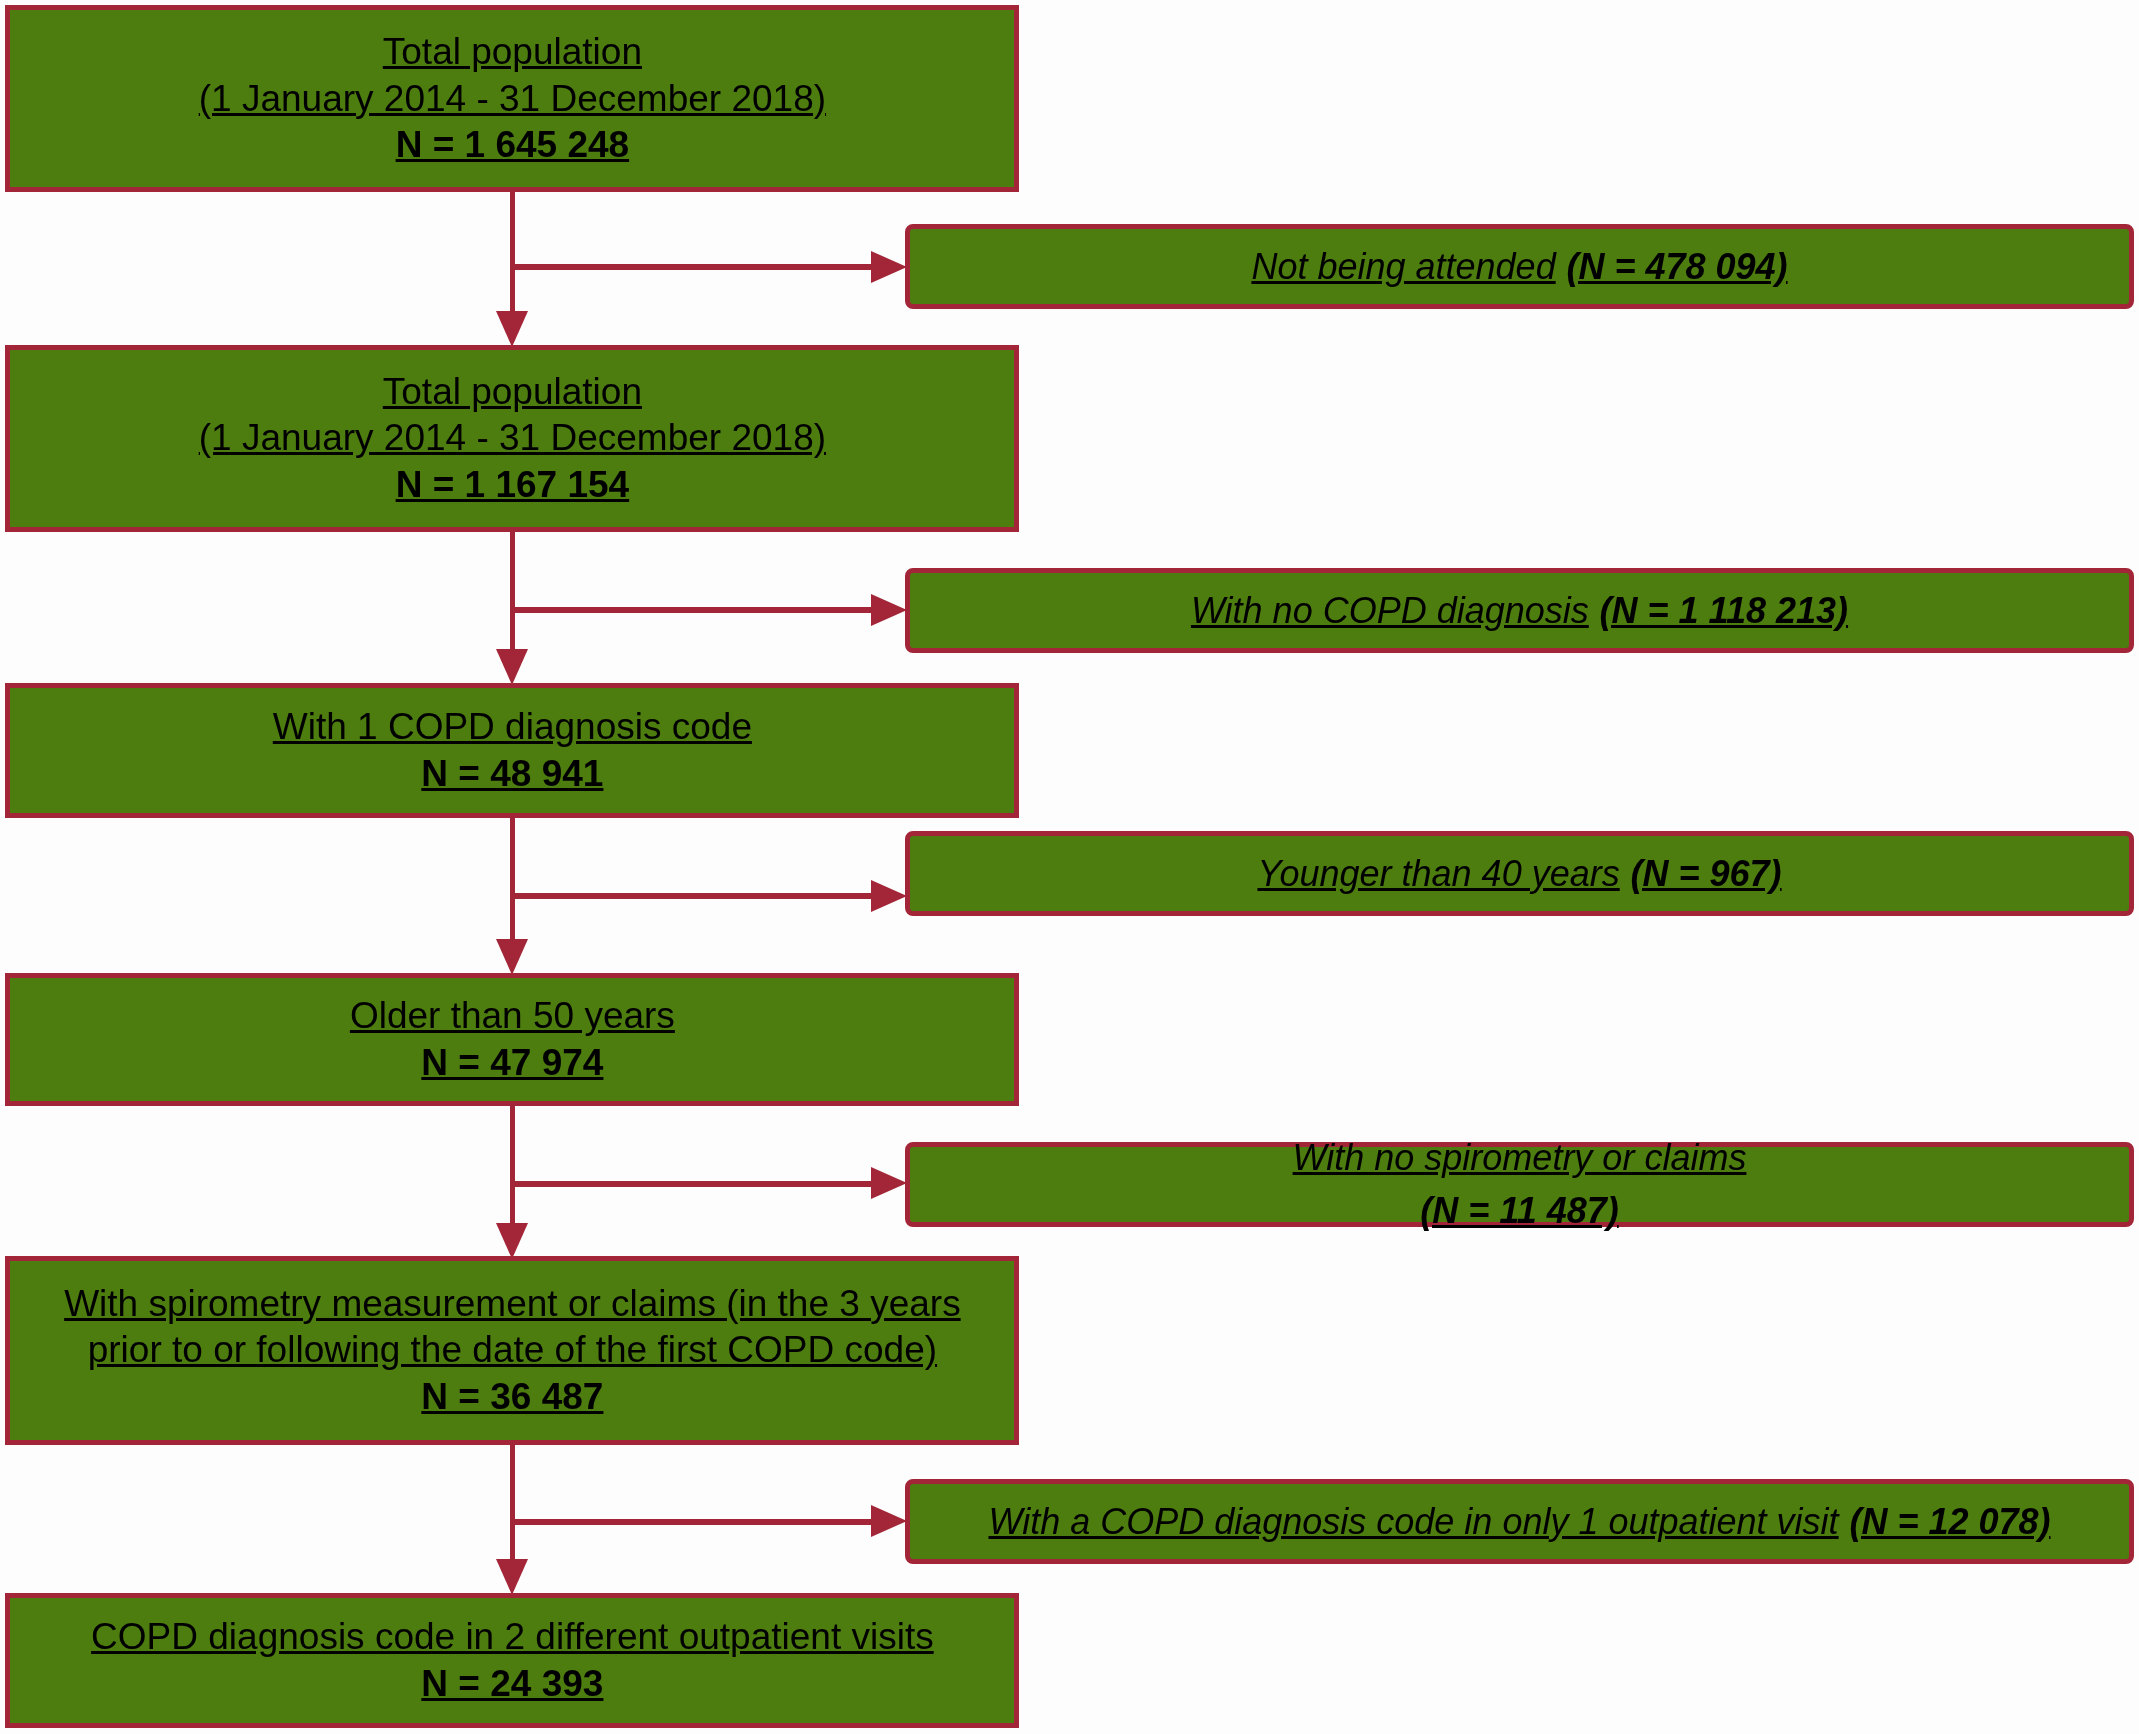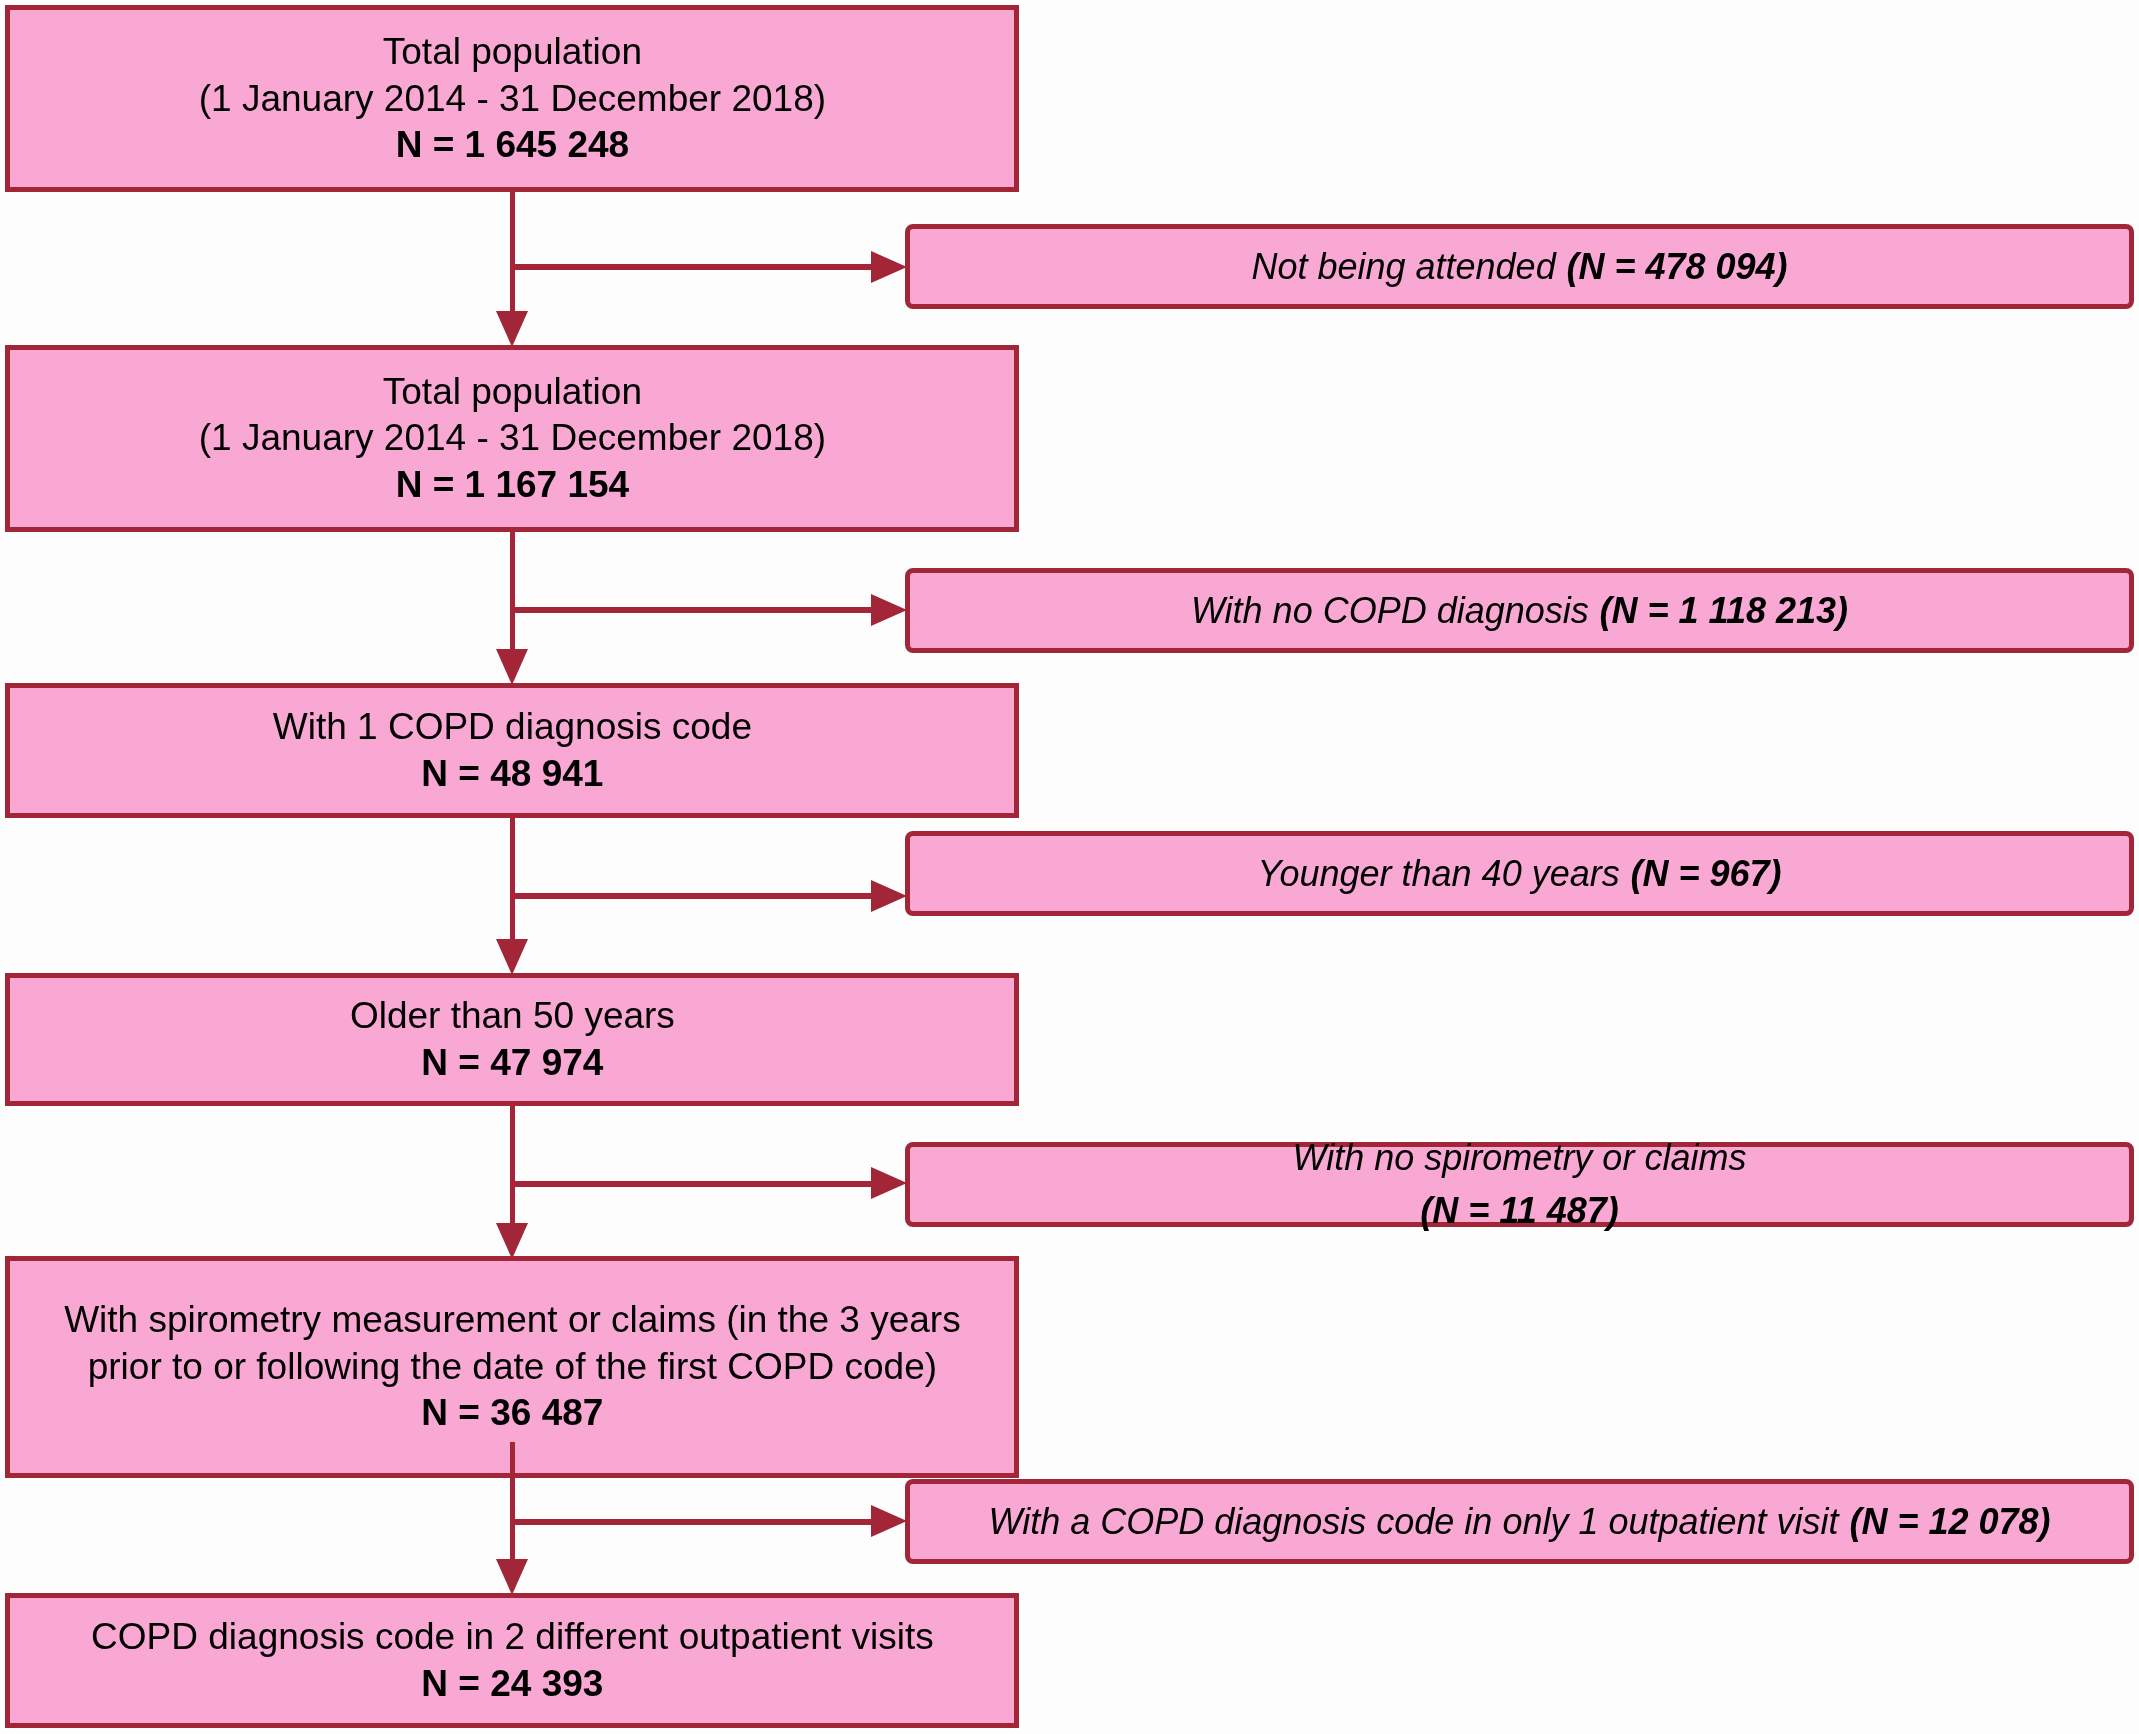--- a/index.html
+++ b/index.html
@@ -10,26 +10,27 @@
     height: 1734px;
     background: #fdfdfd;
     font-family: "Liberation Sans", sans-serif;
     color: #000000;
     overflow: hidden;
   }
   .box {
     position: absolute;
     box-sizing: border-box;
     border: 5.4px solid var(--accent);
-    background: #f9a8d4;
+    background: #4d7c0f;
     display: flex;
     flex-direction: column;
     align-items: center;
     justify-content: center;
     text-align: center;
+    text-decoration: underline;
   }
   .main-box {
     left: 5.4px;
     width: 1014px;
     font-size: 37px;
     line-height: 1.26;
   }
   .excl-box {
     left: 905px;
     width: 1229px;
@@ -93,21 +94,21 @@
   <div class="box main-box" style="top:683px; height:135px;">
     <div class="line">With 1 COPD diagnosis code</div>
     <div class="line bold">N = 48 941</div>
   </div>
 
   <div class="box main-box" style="top:973px; height:133px;">
     <div class="line">Older than 50 years</div>
     <div class="line bold">N = 47 974</div>
   </div>
 
-  <div class="box main-box" style="top:1256px; height:222px;text-align:right;">
+  <div class="box main-box" style="top:1256px; height:189px;text-align:right;">
     <div class="line">With spirometry measurement or claims (in the 3 years</div>
     <div class="line">prior to or following the date of the first COPD code)</div>
     <div class="line bold">N = 36 487</div>
   </div>
 
   <div class="box main-box" style="top:1593px; height:135px;">
     <div class="line">COPD diagnosis code in 2 different outpatient visits</div>
     <div class="line bold">N = 24 393</div>
   </div>
 

